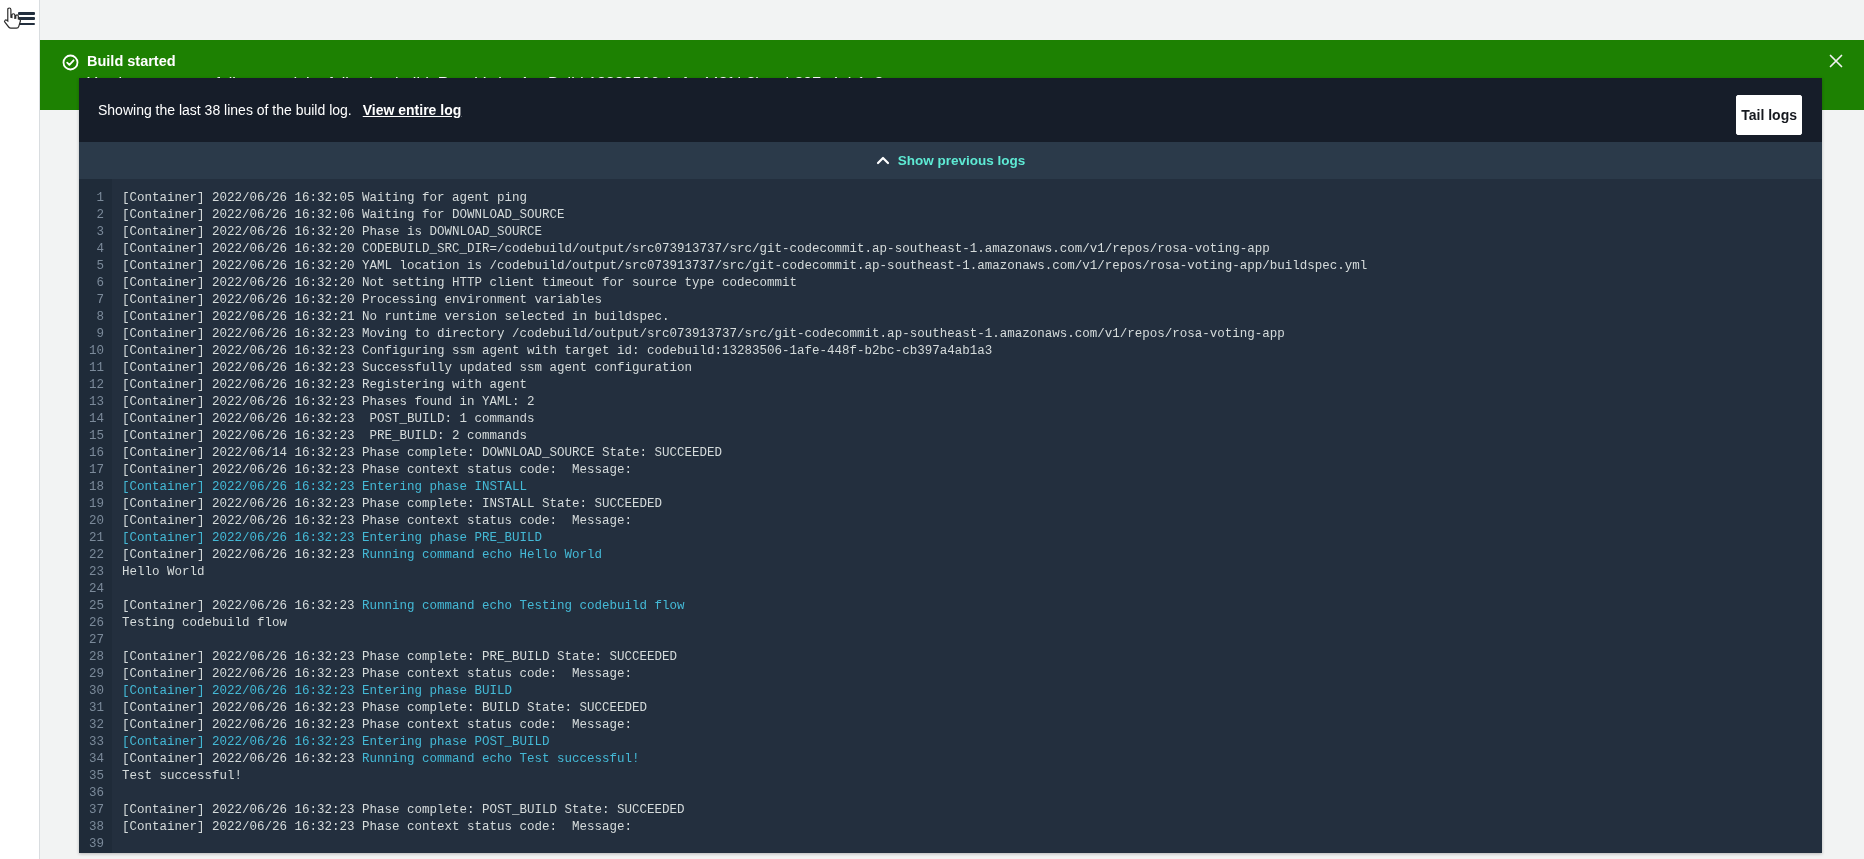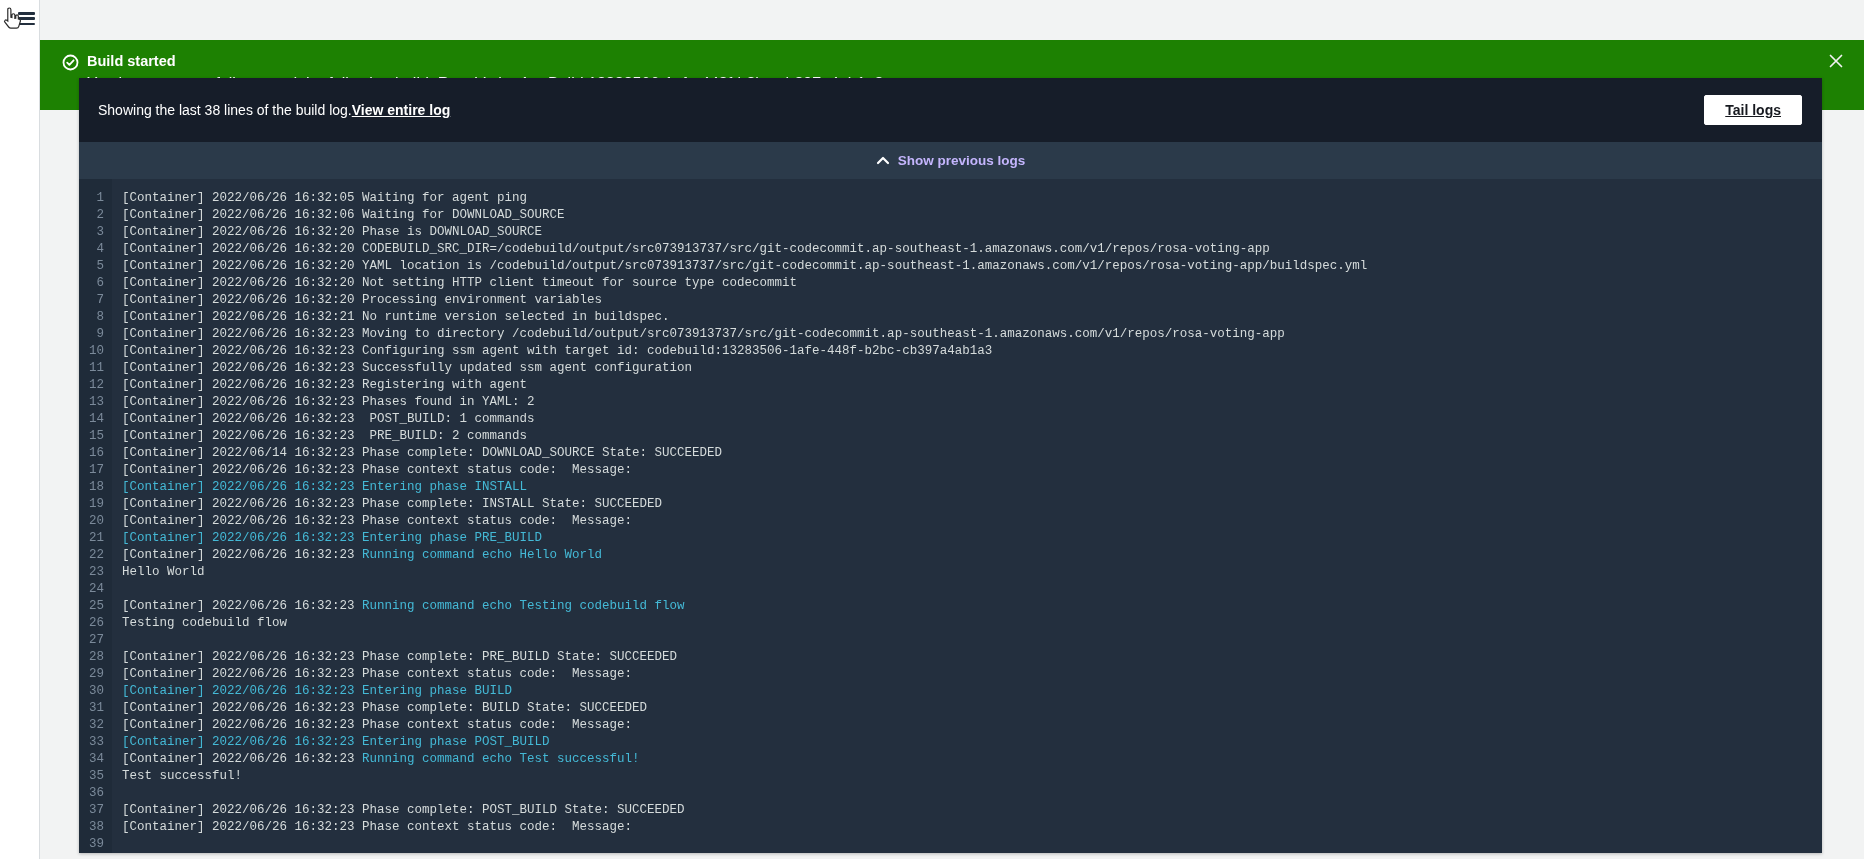--- a/index.html
+++ b/index.html
@@ -24,23 +24,23 @@
   .banner{position:absolute;left:40px;top:0;width:1824px;height:70px;background:var(--banner-green);color:#fff;z-index:1;margin-top:40px;}
   .banner-icon{position:absolute;left:22px;top:14px;}
   .banner-title{position:absolute;left:47px;top:13px;font-size:14.5px;font-weight:700;}
   .banner-msg{position:absolute;left:47px;top:35px;font-size:16px;}
   .banner-close{position:absolute;right:20px;top:13px;width:16px;height:16px;cursor:pointer;}
 
   
   .panel{position:absolute;left:79px;top:78px;width:1743px;height:775px;display:flex;flex-direction:column;box-shadow:0 1px 3px rgba(0,0,0,.25);z-index:1;}
   .panel-header{height:64px;background:var(--header-bg);color:#fff;position:relative;flex:none;}
   .header-text{position:absolute;left:19px;top:50%;transform:translateY(-50%);font-size:14px;white-space:nowrap;}
-  .view-link{text-decoration:underline;font-weight:700;cursor:pointer;margin-left:0;color:#fff;}
-  .tail-btn{position:absolute;right:20px;top:17px;height:30px;padding:0 20px;background:#ffffff;color:#16191f;font-weight:700;font-size:14px;border:1px solid #ffffff;border-radius:2px;display:flex;align-items:center;cursor:pointer;font-family:"Liberation Sans",sans-serif;text-decoration:underline;}
-  .prev-bar{height:37px;background:var(--prev-bar-bg);color:#c4b5fd;display:flex;align-items:center;justify-content:center;gap:8px;font-size:13.5px;font-weight:700;cursor:pointer;flex:none;}
+  .view-link{text-decoration:underline;font-weight:700;cursor:pointer;margin-left:11px;color:#fff;}
+  .tail-btn{position:absolute;right:20px;top:17px;height:40px;padding:0 4px;background:#ffffff;color:#16191f;font-weight:700;font-size:14px;border:1px solid #ffffff;border-radius:2px;display:flex;align-items:center;cursor:pointer;font-family:"Liberation Sans",sans-serif;}
+  .prev-bar{height:37px;background:var(--prev-bar-bg);color:#5eead4;display:flex;align-items:center;justify-content:center;gap:8px;font-size:13.5px;font-weight:700;cursor:pointer;flex:none;}
 
   .log-area{flex:1;background:var(--log-bg);position:relative;overflow:hidden;padding-top:11px;
     font-family:"Liberation Mono","DejaVu Sans Mono",monospace;font-size:12.5px;}
   .gutter-bg{position:absolute;left:0;top:0;bottom:0;width:33px;background:var(--gutter-bg);}
   .log-row{display:flex;height:17px;line-height:17px;position:relative;}
   .log-num{width:33px;flex:none;text-align:right;padding-right:8px;color:var(--line-number);}
   .log-text{white-space:pre;padding-left:10px;color:var(--log-text);}
   .c-info{color:var(--info-text);}
 </style>
 </head>

